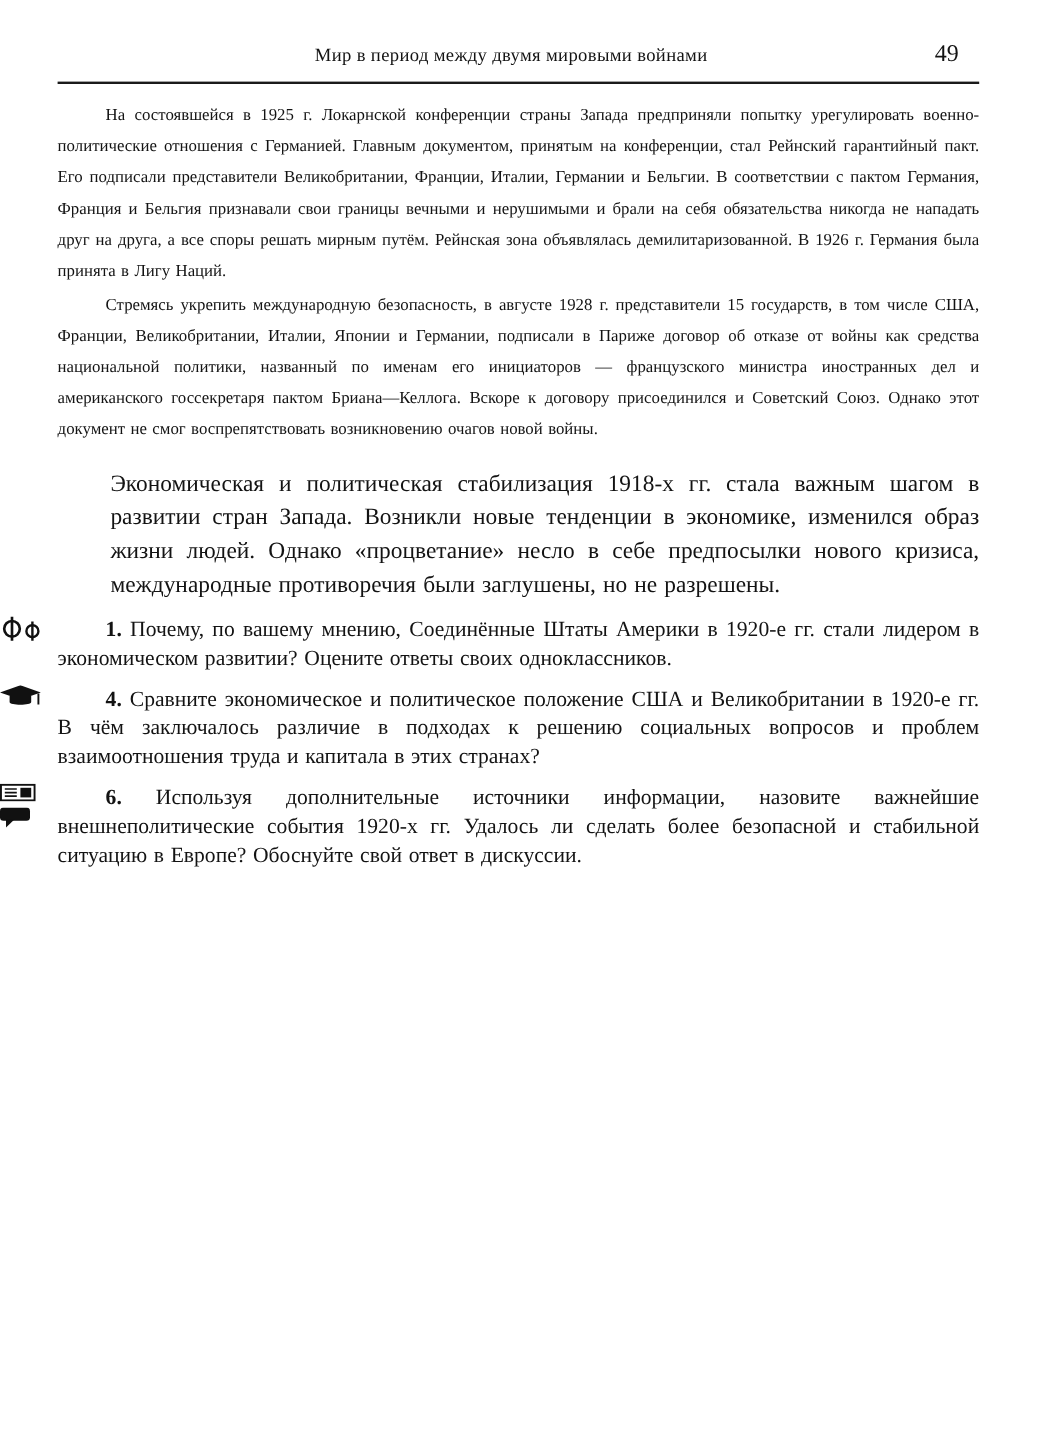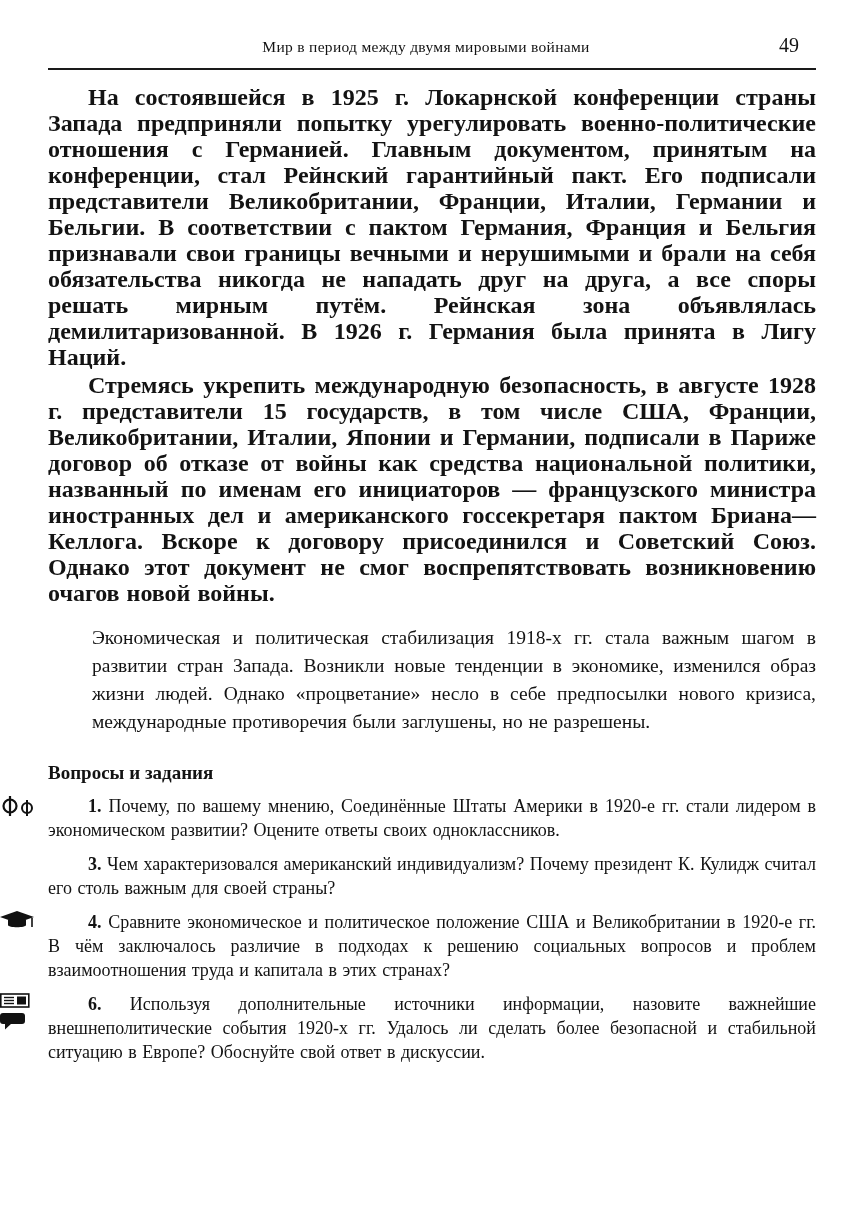--- a/index.html
+++ b/index.html
@@ -34,27 +34,26 @@
     letter-spacing: 0.3px;
   }
   .running-head .page-number {
     position: absolute;
     right: 17px;
     top: -4px;
     font-size: 20px;
   }
   
   .para {
-    font-size: 24px;
+    font-size: 14px;
     line-height: 26px;
     text-align: justify;
     text-indent: 40px;
     margin: 0 0 2px 0;
     word-spacing: 1px;
-    font-weight: bold;
   }
   .summary {
     font-size: 19.5px;
     line-height: 28px;
     text-align: justify;
     margin: 18px 0 0 44px;
     word-spacing: 1px;
   }
   
   .questions-heading {
@@ -92,40 +91,35 @@
   <div class="running-head">
     <div class="head-title">Мир в период между двумя мировыми войнами</div>
     <div class="page-number">49</div>
   </div>
 
   <p class="para">На состоявшейся в 1925 г. Локарнской конференции страны Запада предприняли попытку урегулировать военно-политические отношения с Германией. Главным документом, принятым на конференции, стал Рейнский гарантийный пакт. Его подписали представители Великобритании, Франции, Италии, Германии и Бельгии. В соответствии с пактом Германия, Франция и Бельгия признавали свои границы вечными и нерушимыми и брали на себя обязательства никогда не нападать друг на друга, а все споры решать мирным путём. Рейнская зона объявлялась демилитаризованной. В 1926 г. Германия была принята в Лигу Наций.</p>
   <p class="para">Стремясь укрепить международную безопасность, в августе 1928 г. представители 15 государств, в том числе США, Франции, Великобритании, Италии, Японии и Германии, подписали в Париже договор об отказе от войны как средства национальной политики, названный по именам его инициаторов — французского министра иностранных дел и американского госсекретаря пактом Бриана—Келлога. Вскоре к договору присоединился и Советский Союз. Однако этот документ не смог воспрепятствовать возникновению очагов новой войны.</p>
 
   <p class="summary">Экономическая и политическая стабилизация 1918-х гг. стала важным шагом в развитии стран Запада. Возникли новые тенденции в экономике, изменился образ жизни людей. Однако «процветание» несло в себе предпосылки нового кризиса, международные противоречия были заглушены, но не разрешены.</p>
 
-  <div class="questions-heading">Вопросы и задания</div>
 
   <div class="question">
     <span class="margin-icon">
       <svg width="36" height="22" viewBox="0 0 36 22">
         <circle cx="10" cy="11" r="6.5" fill="none" stroke="#111" stroke-width="2.2"></circle>
         <line x1="10" y1="1" x2="10" y2="21" stroke="#111" stroke-width="2.2"></line>
         <circle cx="27" cy="13" r="5" fill="none" stroke="#111" stroke-width="2"></circle>
         <line x1="27" y1="5" x2="27" y2="21" stroke="#111" stroke-width="2"></line>
       </svg>
     </span>
     <span class="qnum">1.</span>
     <span>Почему, по вашему мнению, Соединённые Штаты Америки в 1920-е гг. стали лидером в экономическом развитии? Оцените ответы своих одноклассников.</span>
   </div>
 
 
-  <div class="question">
-    <span class="qnum">3.</span>
-    <span>Чем характеризовался американский индивидуализм? Почему президент К. Кулидж считал его столь важным для своей страны?</span>
-  </div>
 
   <div class="question">
     <span class="margin-icon">
       <svg width="36" height="20" viewBox="0 0 36 20">
         <polygon points="17,0 34,6 17,12 0,6" fill="#111"></polygon>
         <path d="M8 9 v5 c0 3 18 3 18 0 v-5" fill="#111"></path>
         <line x1="32" y1="7" x2="32" y2="16" stroke="#111" stroke-width="1.6"></line>
       </svg>
     </span>
     <span class="qnum">4.</span>

